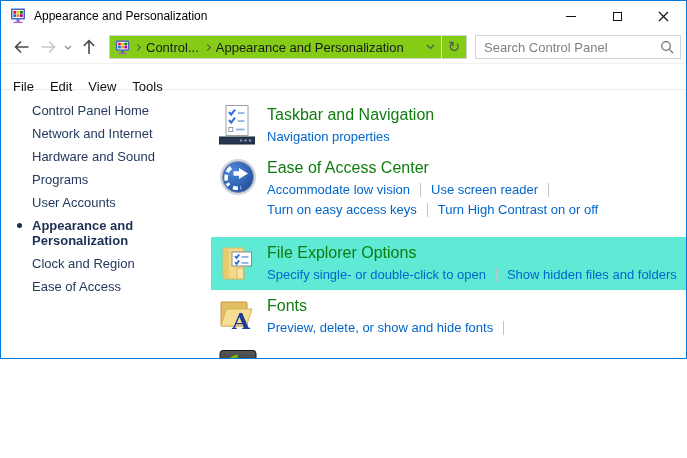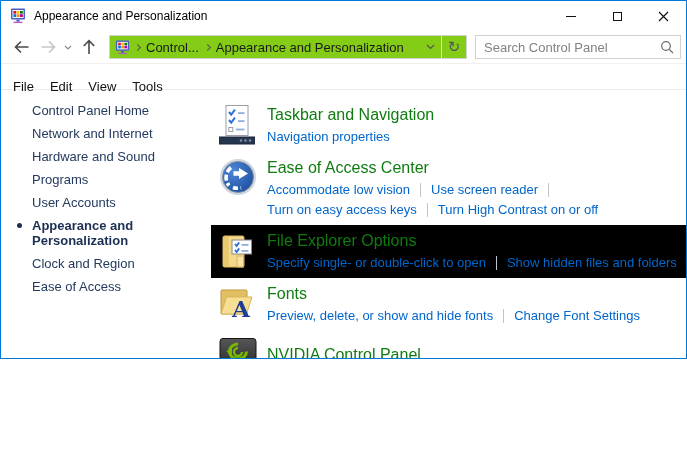--- a/index.html
+++ b/index.html
@@ -39,21 +39,21 @@
   
   .content { flex:1; display:flex; overflow:hidden; }
   .sidebar { width:210px; flex:none; padding-top:13px; }
   .side-item { position:relative; font-size:13px; color:#243a5e; padding-left:31px; padding-right:20px; line-height:15px; margin-bottom:8px; }
   .side-home { }
   .side-item.sel { font-weight:bold; color:#1c2f52; max-width:185px; }
   .bullet { position:absolute; left:16px; top:5px; width:5px; height:5px; border-radius:50%; background:#1c2f52; }
 
   .main { flex:1; padding-top:9px; overflow:hidden; }
   .section { display:flex; align-items:flex-start; padding:5px 0 5px 8px; }
-  .section.hl { background:#000000; }
+  .section.hl { background:#5eead4;margin-top:12px; }
   .icon-col { width:48px; flex:none; display:flex; justify-content:flex-start; padding-top:1px; }
   .sec-text { flex:1; min-width:0; }
   .sec-title { font-size:16px; color:#107c10; line-height:21px; margin-bottom:2px; white-space:nowrap; }
   .links-row { display:flex; align-items:center; line-height:20px; }
   .sec-link { font-size:13px; color:#0066cc; white-space:nowrap; }
   .pipe { width:1px; height:14px; background:#bdc6cc; margin:0 10px; flex:none; }
   .nv-title { margin-top:8px; }
 </style>
 </head>
 <body>
@@ -260,21 +260,20 @@
             <rect x="2" y="6" width="26" height="24" rx="1" fill="#e3bf63" stroke="#c09b3f"></rect>
             <path d="M2 30 L7.5 13 H33 L27.5 30 Z" fill="#f6df94" stroke="#d8b558"></path>
             <text x="13" y="33" font-family="DejaVu Serif, serif" font-weight="bold" font-size="23" fill="#1e3c96">A</text>
           </svg>
         </div>
         <div class="sec-text">
           <div class="sec-title">Fonts</div>
           <div class="links-row">
             <span class="sec-link">Preview, delete, or show and hide fonts</span>
             <span class="pipe"></span>
-            <span class="sec-link">Change Font Settings</span>
           </div>
         </div>
       </div>
 
       <div class="section">
         <div class="icon-col">
           <svg width="38" height="38" viewBox="0 0 38 38">
             <defs>
               <linearGradient id="ng" x1="0" y1="0" x2="0" y2="1">
                 <stop offset="0%" stop-color="#565656"></stop>

